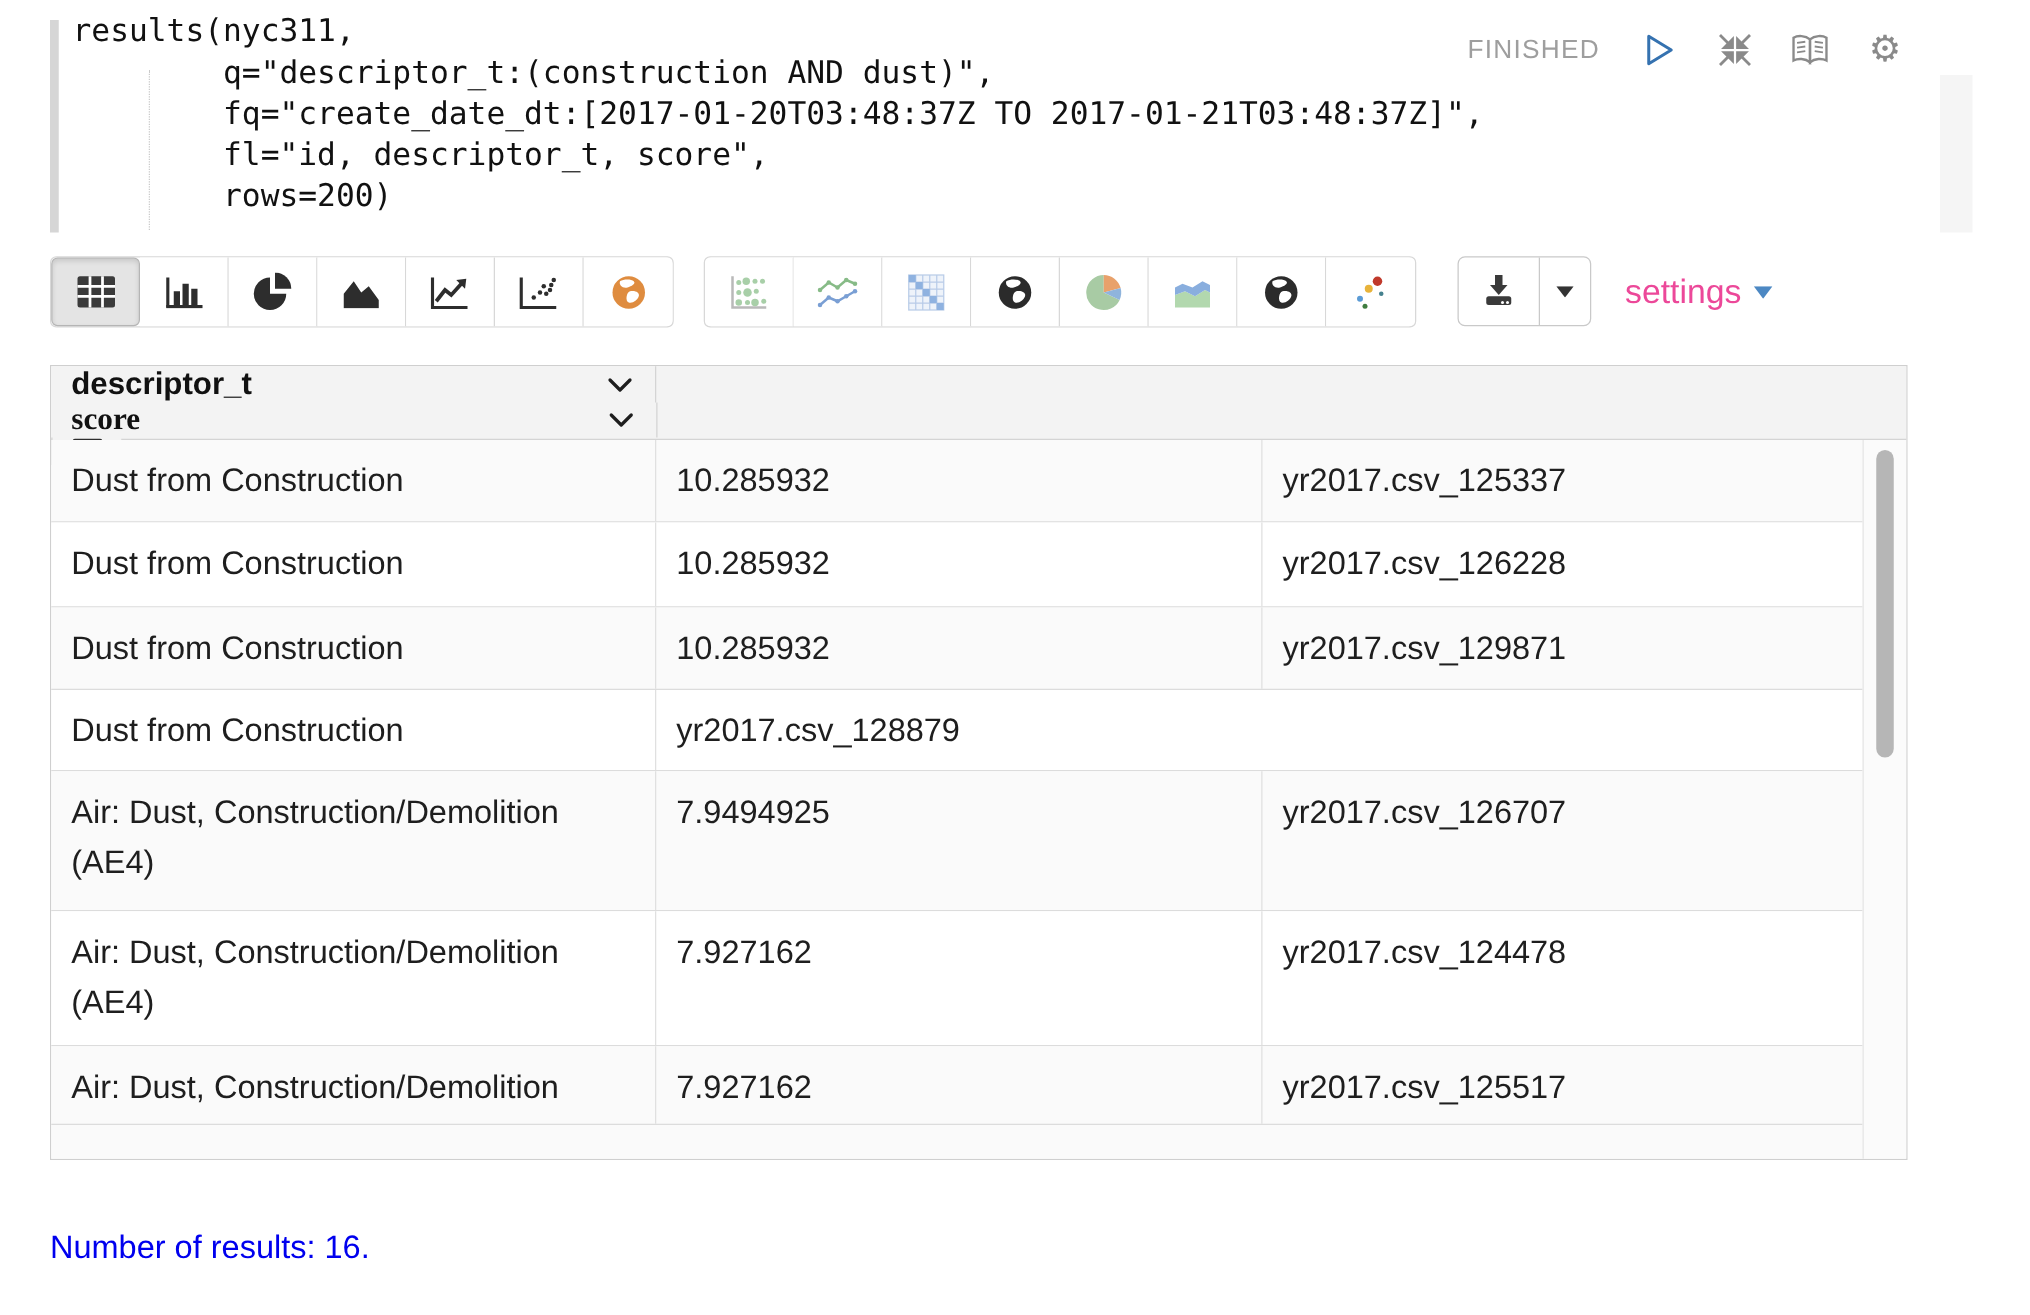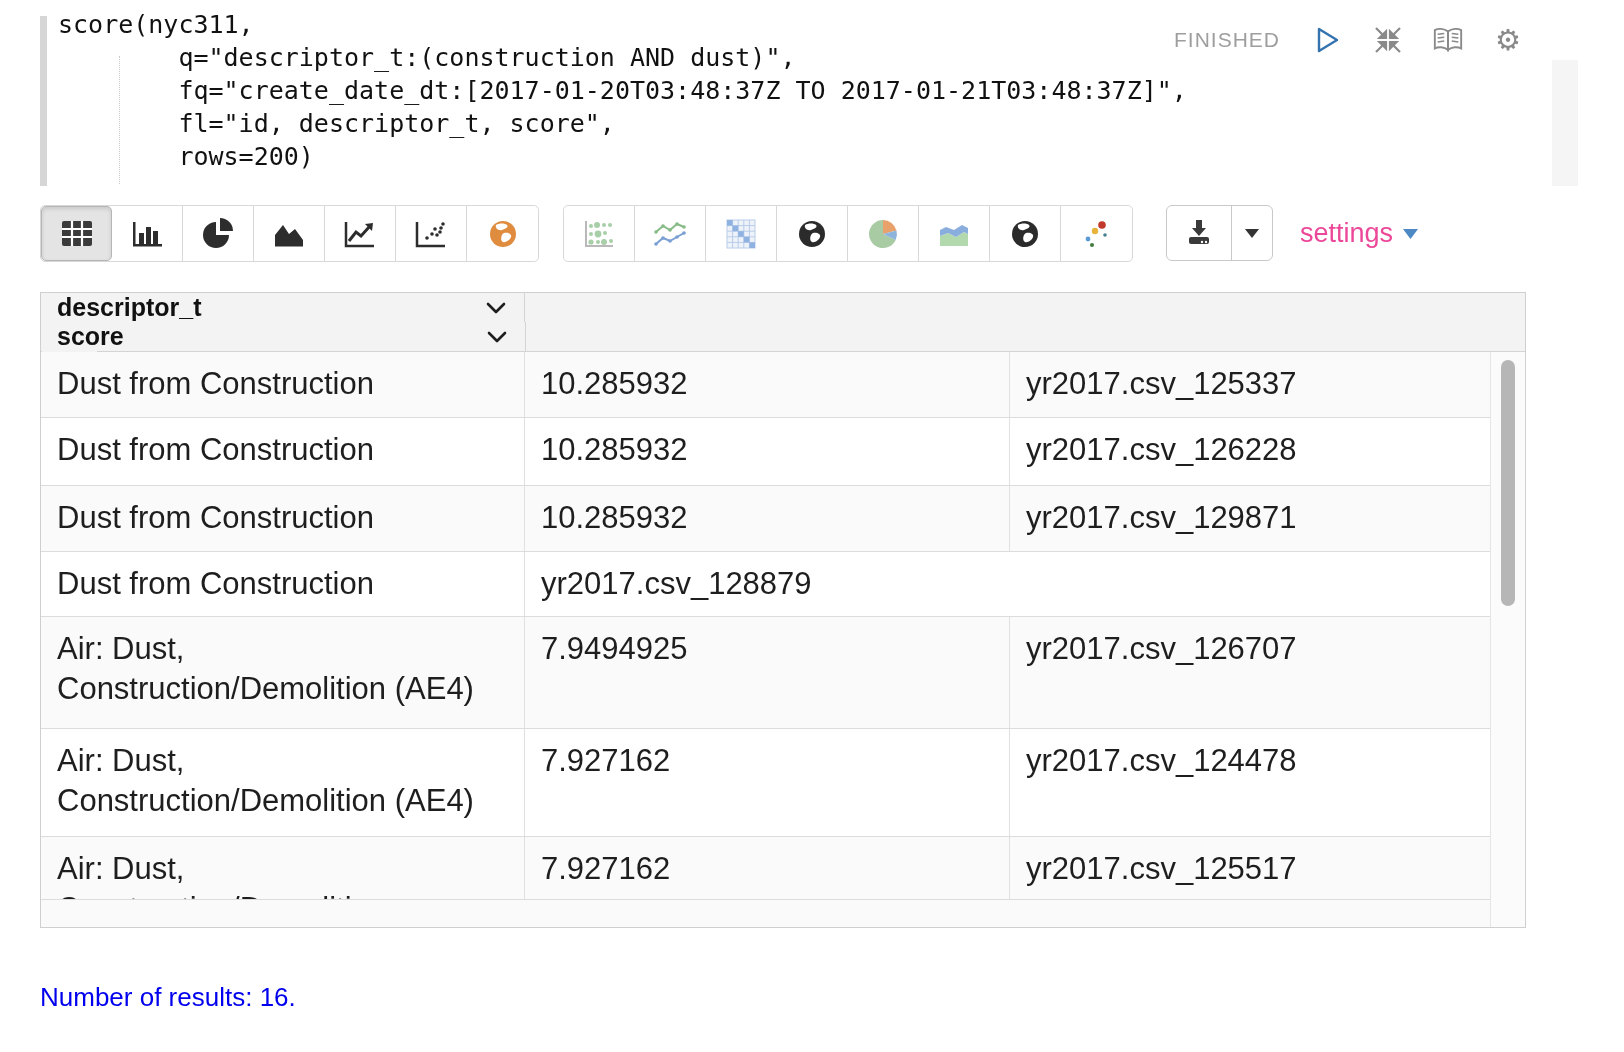--- a/index.html
+++ b/index.html
@@ -39,47 +39,47 @@
   .settings{position:absolute;left:1300px;top:218px;display:flex;align-items:center;gap:10px;
             color:#ec4899;font-size:27px;cursor:pointer;}
 
   
   .grid{position:absolute;left:40px;top:292px;width:1484px;border:1px solid #cfcfcf;
         box-sizing:content-box;background:#fff;}
   .ghead{display:flex;height:58px;background:#f3f3f3;border-bottom:1px solid #d4d4d4;flex-direction:column;}
   .hcell{position:relative;display:flex;align-items:center;box-sizing:border-box;
          border-right:1px solid #d4d4d4;padding-left:16px;font-size:25px;font-weight:bold;color:#111;
          cursor:pointer;}
-  .hc0{width:484px;} .hc1{width:485px;} .hc2{width:460px;}
+  .hc0{width:484px;} .hc1{width:485px;font-family:Liberation Serif, serif;} .hc2{width:460px;}
   .hmenu{width:55px;border-right:none;display:flex;align-items:center;justify-content:center;
          border-left:1px solid #d4d4d4;cursor:pointer;background:#f3f3f3;}
   .hchev{position:absolute;right:18px;top:50%;margin-top:-6px;}
   .gbody{position:relative;}
   .grow{display:flex;width:1450px;box-sizing:border-box;border-bottom:1px solid #dcdcdc;}
   .grow.odd{background:#fafafa;} .grow.even{background:#fff;}
-  .bcell{box-sizing:border-box;padding:12px 20px 0 16px;font-size:31px;line-height:40px;color:#1e1e1e;
+  .bcell{box-sizing:border-box;padding:12px 20px 0 16px;font-size:26px;line-height:40px;color:#1e1e1e;
          border-right:1px solid #e0e0e0;overflow:hidden;}
   .bc0{width:484px;} .bc1{width:485px;} .bc2{width:481px;border-right:none;}
   .h1{height:66px;} .h1b{height:68px;} .h1c{height:65px;} .h2{height:112px;} .h2b{height:108px;} .hlast{height:63px;}
   .strip{width:1450px;height:27px;background:#fafafa;}
   .vscroll{position:absolute;right:0;top:0;bottom:0;width:34px;background:#fbfbfb;
            border-left:1px solid #e5e5e5;}
   .vthumb{position:absolute;left:10px;top:8px;width:14px;height:246px;background:#b6b6b6;
           border-radius:7px;cursor:grab;}
 
   .footer{position:absolute;left:40px;top:982px;font-size:26px;color:#0000ee;}
 </style>
 </head>
 <body>
 
 <div class="stage">
 
   <div class="code-bar"></div>
   <div class="code">
-    <div>score(nyc311,</div>
+    <div>results(nyc311,</div>
     <div>        q="descriptor_t:(construction AND dust)",</div>
     <div>        fq="create_date_dt:[2017-01-20T03:48:37Z TO 2017-01-21T03:48:37Z]",</div>
     <div>        fl="id, descriptor_t, score",</div>
     <div>        rows=200)</div>
   </div>
   <div class="indent-guide"></div>
   <div class="code-scroll"></div>
 
   <div class="controls">
     <span class="status">FINISHED</span>

